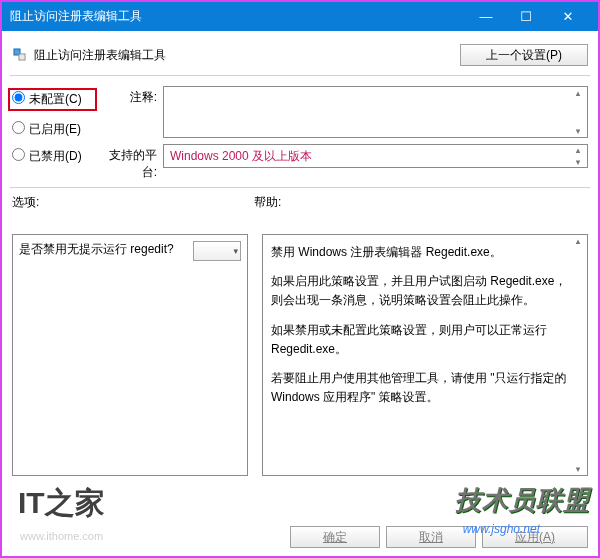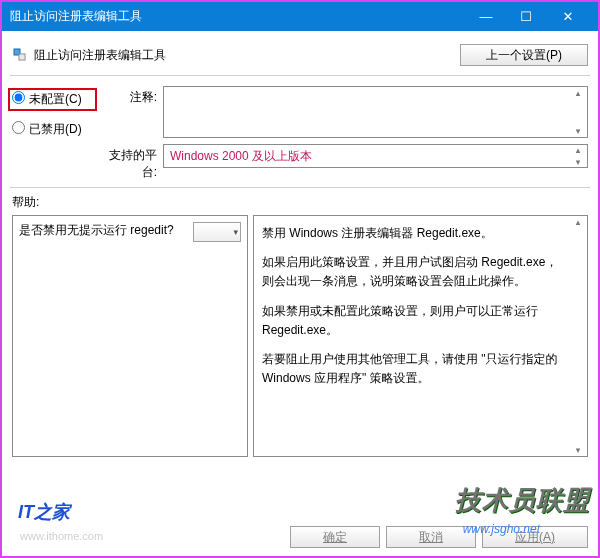--- a/index.html
+++ b/index.html
@@ -34,34 +34,34 @@
     .field-box.short { height: 24px; }
     .field-text { font-size: 12px; padding: 3px 6px; color: #be185d; }
     .scroll-chevron { position: absolute; right: 2px; width: 14px; height: 12px; display: flex; align-items: center; justify-content: center; font-size: 9px; color: #777; }
     .scroll-chevron.up { top: 0; }
     .scroll-chevron.down { bottom: 0; }
     
     .options-help-row { display: flex; padding: 4px 10px 2px 10px; font-size: 12px; }
     .options-label { width: 242px; }
     .help-label { }
     
-    .panels-row { display: flex; padding: 2px 10px 6px 10px; gap: 5px; height: 250px; }
+    .panels-row { display: flex; padding: 2px 10px 6px 10px; gap: 14px; height: 250px; margin-top: 19px; }
     .options-panel { width: 236px; border: 1px solid #8a8a8a; background: #fff; position: relative; }
     .options-panel-inner { padding: 6px; font-size: 12px; display: flex; align-items: flex-start; gap: 4px; }
     .dropdown { flex: 0 0 48px; height: 20px; border: 1px solid #a0a0a0; background: linear-gradient(#fff,#eee); position: relative; }
     .dropdown-chevron { position: absolute; right: 2px; top: 50%; transform: translateY(-50%); font-size: 9px; color: #555; }
     .question-text { flex: 1; }
     
     .help-panel { flex: 1; border: 1px solid #8a8a8a; background: #fff; position: relative; padding: 8px 20px 8px 8px; font-size: 12px; line-height: 1.6; }
     .help-panel p { margin-bottom: 10px; }
     
     .bottom-bar { position: absolute; bottom: 8px; right: 10px; display: flex; gap: 6px; }
     .bottom-btn { height: 22px; padding: 0 32px; font-size: 12px; background: linear-gradient(#fff,#e8e8e8); border: 1px solid #a0a0a0; color: #808080; cursor: pointer; text-decoration: underline; }
     
-    .watermark-it { position: absolute; left: 16px; bottom: 32px; font-size: 18px; font-weight: bold; font-style: italic; color: #1d4ed8; }
+    .watermark-it { position: absolute; left: 16px; bottom: 32px; font-size: 30px; font-weight: bold; color: #404040; }
     .watermark-url { position: absolute; left: 18px; bottom: 14px; font-size: 11px; color: #d0d0d0; }
     .watermark-union { position: absolute; right: 8px; bottom: 38px; font-size: 26px; font-weight: bold; font-style: italic; color: #737373; text-shadow: 1px 1px 0 #075f07; letter-spacing: 1px; }
     .watermark-jsgho { position: absolute; right: 58px; bottom: 20px; font-size: 12px; font-style: italic; color: #3b82f6; }
     
     svg.icon-svg { display: block; }
   </style>
 </head>
 <body>
 <div class="outer-border">
 
@@ -91,20 +91,24 @@
 <div class="divider"></div>
 
 <div class="config-section">
   <div class="radio-column">
     <label class="radio-item highlight-box">
       <input type="radio" name="cfg" checked="" style="">
       <span>未配置(C)</span>
     </label>
     <label class="radio-item">
       <input type="radio" name="cfg" style="">
+      <span>已启用(E)</span>
+    </label>
+    <label class="radio-item">
+      <input type="radio" name="cfg" style="">
       <span>已禁用(D)</span>
     </label>
   </div>
   <div class="right-column">
     <div class="field-row">
       <div class="field-label">注释:</div>
       <div class="field-box">
         <span class="scroll-chevron up">▴</span>
         <span class="scroll-chevron down">▾</span>
       </div>
@@ -116,20 +120,21 @@
         <span class="scroll-chevron up" style="top:-1px">▴</span>
         <span class="scroll-chevron down" style="bottom:-1px">▾</span>
       </div>
     </div>
   </div>
 </div>
 
 <div class="divider"></div>
 
 <div class="options-help-row">
+  <div class="options-label">选项:</div>
   <div class="help-label">帮助:</div>
 </div>
 
 <div class="panels-row">
   <div class="options-panel">
     <div class="options-panel-inner">
       <span class="question-text">是否禁用无提示运行 regedit?</span>
       <div class="dropdown">
         <span class="dropdown-chevron">▾</span>
       </div>

